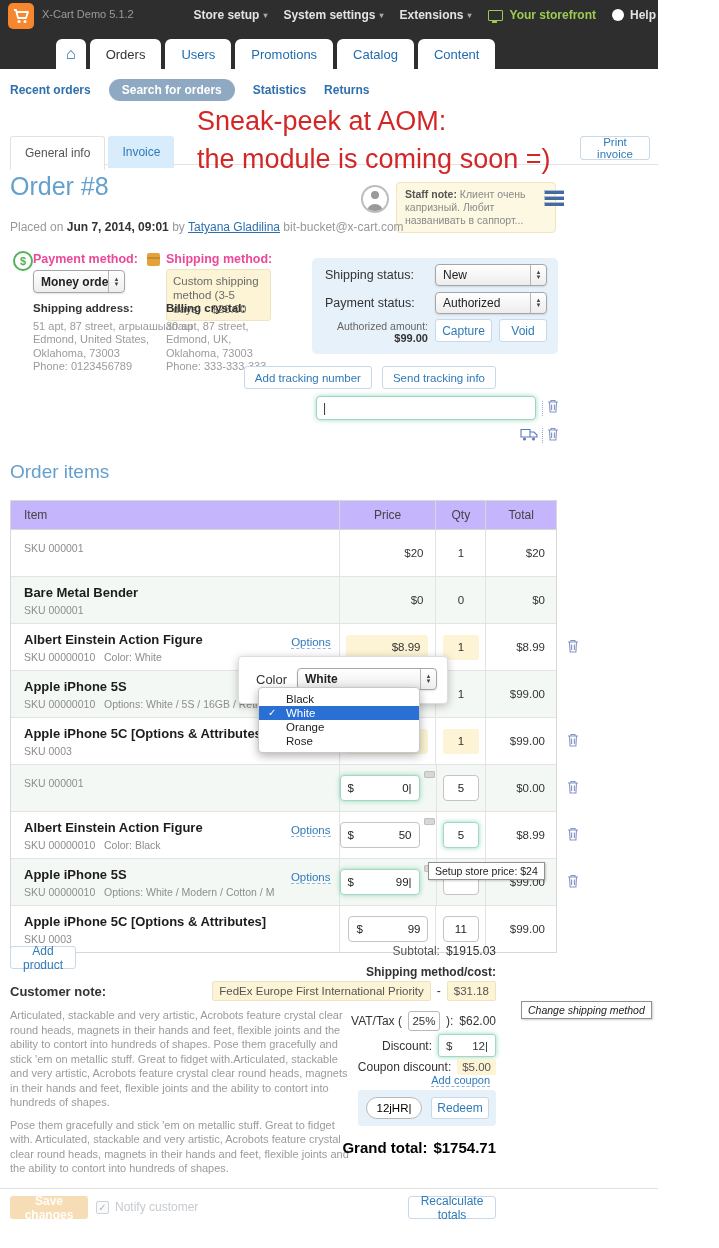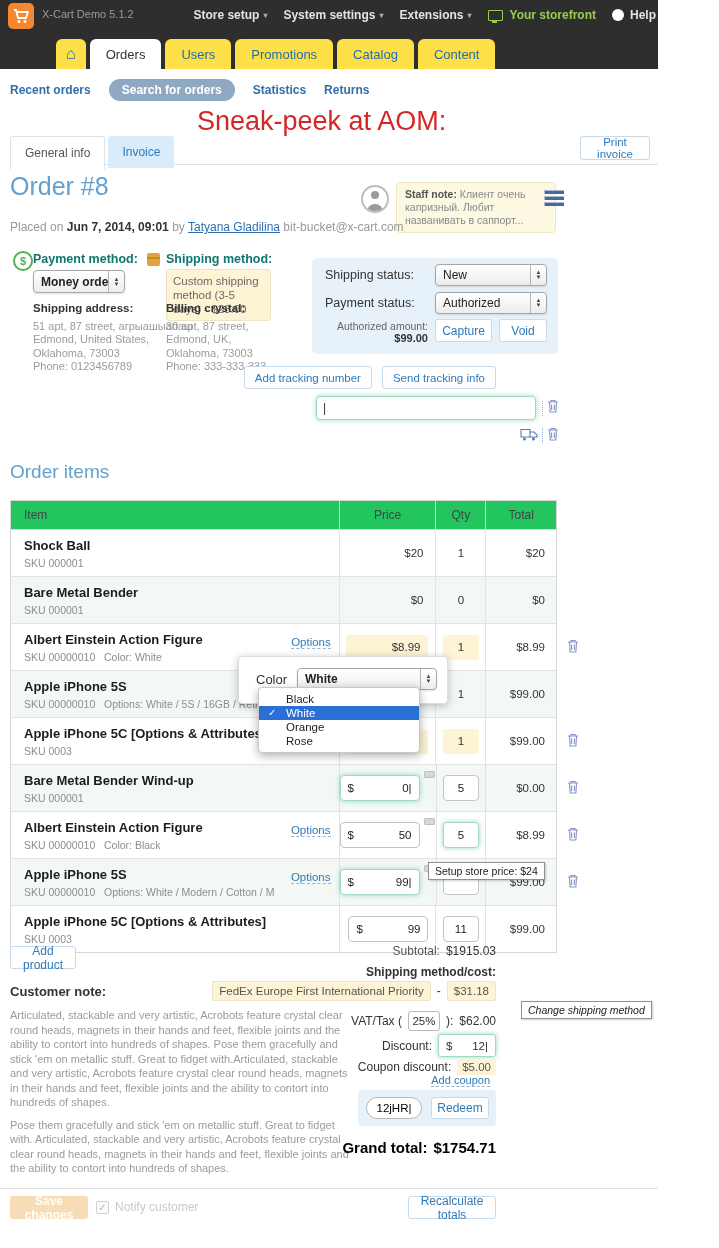--- a/index.html
+++ b/index.html
@@ -15,21 +15,21 @@
   .green{color:#9ccb52;}
   .mon{display:inline-block;width:13px;height:9px;border:1px solid #9ccb52;border-radius:1px;position:relative;margin-right:3px;}
   .mon::after{content:"";position:absolute;left:3px;bottom:-3px;width:5px;height:2px;background:#9ccb52;}
   .helpq{width:12px;height:12px;border-radius:50%;background:#fff;color:#2e2e2e;font-size:9px;font-weight:bold;display:flex;align-items:center;justify-content:center;margin-right:2px;}
   .tdiv{width:1px;height:18px;background:#555;}
   .person{width:14px;height:14px;position:relative;}
   .person::before{content:"";position:absolute;left:4px;top:0;width:6px;height:6px;border-radius:50%;background:#949aa1;}
   .person::after{content:"";position:absolute;left:1px;bottom:0;width:12px;height:6px;border-radius:6px 6px 2px 2px;background:#949aa1;}
   
   .maintabs{position:absolute;left:56px;top:39px;display:flex;gap:4px;align-items:flex-end;}
-  .mtab{height:30px;display:flex;align-items:center;padding:0 16px;background:#fde047;color:#1f6cb0;font-size:13px;border-radius:6px 6px 0 0;cursor:pointer;}
+  .mtab{height:30px;display:flex;align-items:center;padding:0 16px;background:#ffffff;color:#1f6cb0;font-size:13px;border-radius:6px 6px 0 0;cursor:pointer;}
   .mtab.home{padding:0 10px;}
   .home-ic::after{content:"⌂";font-size:16px;color:#1f6cb0;font-weight:bold;}
   .mtab.active{background:#fff;color:#333;}
   
   .subnav{position:absolute;left:10px;top:79px;display:flex;align-items:center;gap:18px;font-size:12px;font-weight:bold;}
   .sn{color:#2e6fad;cursor:pointer;}
   .snpill{background:#8fa9c2;color:#fff;border-radius:11px;padding:4px 13px;cursor:pointer;}
   
   .annotation{position:absolute;left:197px;top:102px;color:#d32727;font-size:27px;line-height:38px;z-index:6;}
   
@@ -50,21 +50,21 @@
   .bars{position:absolute;left:544px;top:188px;cursor:pointer;}
   .bars span{display:block;width:20px;height:4px;margin:2px 0;background:#46699f;box-shadow:inset 1px 1px 0 rgba(255,255,255,.55);}
   .placed{position:absolute;left:10px;top:220px;font-size:12px;color:#999;}
   .placed b{color:#333;}
   .plink{color:#2e6fad;text-decoration:underline;cursor:pointer;}
   
   .ic-dollar{position:absolute;left:13px;top:251px;width:16px;height:16px;border:2px solid #53b257;border-radius:50%;color:#53b257;font-size:11px;font-weight:bold;display:flex;align-items:center;justify-content:center;}
   .ic-dollar::after{content:"$";}
   .ic-pkg{position:absolute;left:147px;top:253px;width:13px;height:13px;background:#e2a23c;border-radius:2px;}
   .ic-pkg::after{content:"";position:absolute;left:0;top:4px;width:13px;height:2px;background:#c98a28;}
-  .lbl{position:absolute;font-size:12.5px;font-weight:bold;color:#0f766e;}
+  .lbl{position:absolute;font-size:12.5px;font-weight:bold;color:#ec4899;}
   .sel{position:absolute;display:flex;align-items:center;background:linear-gradient(#ffffff,#ededed);border:1px solid #a6a6a6;border-radius:4px;box-shadow:0 1px 2px rgba(0,0,0,.12);font-size:12px;color:#222;box-sizing:border-box;cursor:pointer;}
   .sel .txt{flex:1;padding:0 7px;white-space:nowrap;overflow:hidden;}
   .sel .arr{width:15px;align-self:stretch;border-left:1px solid #b5b5b5;display:flex;flex-direction:column;align-items:center;justify-content:center;color:#444;font-size:6px;line-height:5px;}
   .arr::before{content:"▲";display:block;}
   .arr::after{content:"▼";display:block;}
   .sel.pm{left:33px;top:270px;width:92px;height:23px;font-weight:bold;}
   .ship-box{position:absolute;left:166px;top:269px;width:105px;box-sizing:border-box;background:#fcf4d4;border:1px solid #eee3c2;border-radius:3px;padding:4px 6px;font-size:11.5px;color:#6b6b6b;line-height:14px;cursor:pointer;}
   .addr{position:absolute;font-size:11px;color:#9b9b9b;line-height:13.5px;}
   .addr b{display:block;color:#333;font-size:11.5px;margin-bottom:4px;}
   
@@ -77,21 +77,21 @@
   .voidb{position:absolute;left:187px;top:61px;width:48px;height:23px;}
   
   .trkbtns{position:absolute;top:366px;right:162px;display:flex;gap:10px;}
   .tb{height:23px;padding:0 10px;font-size:11.5px;}
   .trkin{position:absolute;left:316px;top:396px;width:220px;height:24px;background:#fff;border:1px solid #9fd4be;border-radius:4px;box-shadow:0 0 5px rgba(110,205,165,.7);font-size:12px;color:#333;display:flex;align-items:center;padding-left:6px;box-sizing:border-box;}
   .dots{position:absolute;width:1px;height:15px;border-left:1px dotted #9aa8d0;}
   .icbtn{position:absolute;cursor:pointer;}
   
   .oi-title{position:absolute;left:10px;top:461px;font-size:19px;color:#64a0ce;}
   .table{position:absolute;left:10px;top:500px;width:547px;border:1px solid #d8d8d8;box-sizing:border-box;background:#fff;}
-  .thead{display:flex;height:28px;background:#22c55e;border-bottom:1px solid #d8d8d8;font-size:12px;color:#444;align-items:flex-end;}
+  .thead{display:flex;height:28px;background:#c4b5fd;border-bottom:1px solid #d8d8d8;font-size:12px;color:#444;align-items:flex-end;}
   .c{box-sizing:border-box;}
   .h-item{width:330px;padding-left:13px;border-right:1px solid #d8d8d8;align-self:stretch;display:flex;align-items:center;}
   .h-price{width:97px;text-align:center;border-right:1px solid #d8d8d8;align-self:stretch;display:flex;align-items:center;justify-content:center;}
   .h-qty{width:50px;border-right:1px solid #d8d8d8;align-self:stretch;display:flex;align-items:center;justify-content:center;}
   .h-total{width:70px;align-self:stretch;display:flex;align-items:center;justify-content:center;}
   .trow{position:relative;display:flex;height:46px;border-bottom:1px solid #e3e3e3;background:#fff;}
   .trow:last-child{border-bottom:none;}
   .trow.shaded{background:#f4f8f5;}
   .ci{width:330px;border-right:1px solid #e3e3e3;padding:8px 0 0 13px;position:relative;}
   .iname{font-size:13px;font-weight:bold;color:#1c1c1c;}
@@ -190,20 +190,21 @@
 
   <div class="subnav">
     <span class="sn">Recent orders</span>
     <span class="snpill">Search for orders</span>
     <span class="sn">Statistics</span>
     <span class="sn">Returns</span>
   </div>
 
   <div class="annotation">
     <div>Sneak-peek at AOM:</div>
+    <div>the module is coming soon =)</div>
   </div>
 
   <div class="ptabs">
     <span class="ptab on">General info</span>
     <span class="ptab off">Invoice</span>
   </div>
   <button class="btn print">Print invoice</button>
 
   <h1 class="order-title">Order #8</h1>
   <span class="avatar"></span>
@@ -291,21 +292,20 @@
   <div class="table">
     <div class="thead">
       <span class="c h-item">Item</span>
       <span class="c h-price">Price</span>
       <span class="c h-qty">Qty</span>
       <span class="c h-total">Total</span>
     </div>
     <div>
         <div class="trow">
       <div class="c ci">
-        <div class="iname">Shock Ball</div>
         <div class="isku">SKU 000001</div>
 
       </div>
       <div class="c cp">
             <span class="val">$20</span>
           </div>
       <div class="c cq">
             <span class="val">1</span>
           </div>
       <div class="c ct">$20</div>
@@ -374,21 +374,20 @@
           </div>
       <div class="c ct">$99.00</div>
       <span class="trash">
         <svg width="12" height="14" viewBox="0 0 12 14">
               <path d="M1 3h10M4 3V1.5h4V3M2.5 3l.6 10h5.8l.6-10M4.6 5.5v5.5M7.4 5.5v5.5" stroke="#8393c7" stroke-width="1.1" fill="none"></path>
             </svg>
       </span>
     </div>
         <div class="trow shaded">
       <div class="c ci">
-        <div class="iname">Bare Metal Bender Wind-up</div>
         <div class="isku">SKU 000001</div>
 
       </div>
       <div class="c cp">
             <div class="inp inprice foc mi">
               <span>$</span>
               <span>0|</span>
             </div>
             <span class="ric"></span>
           </div>

